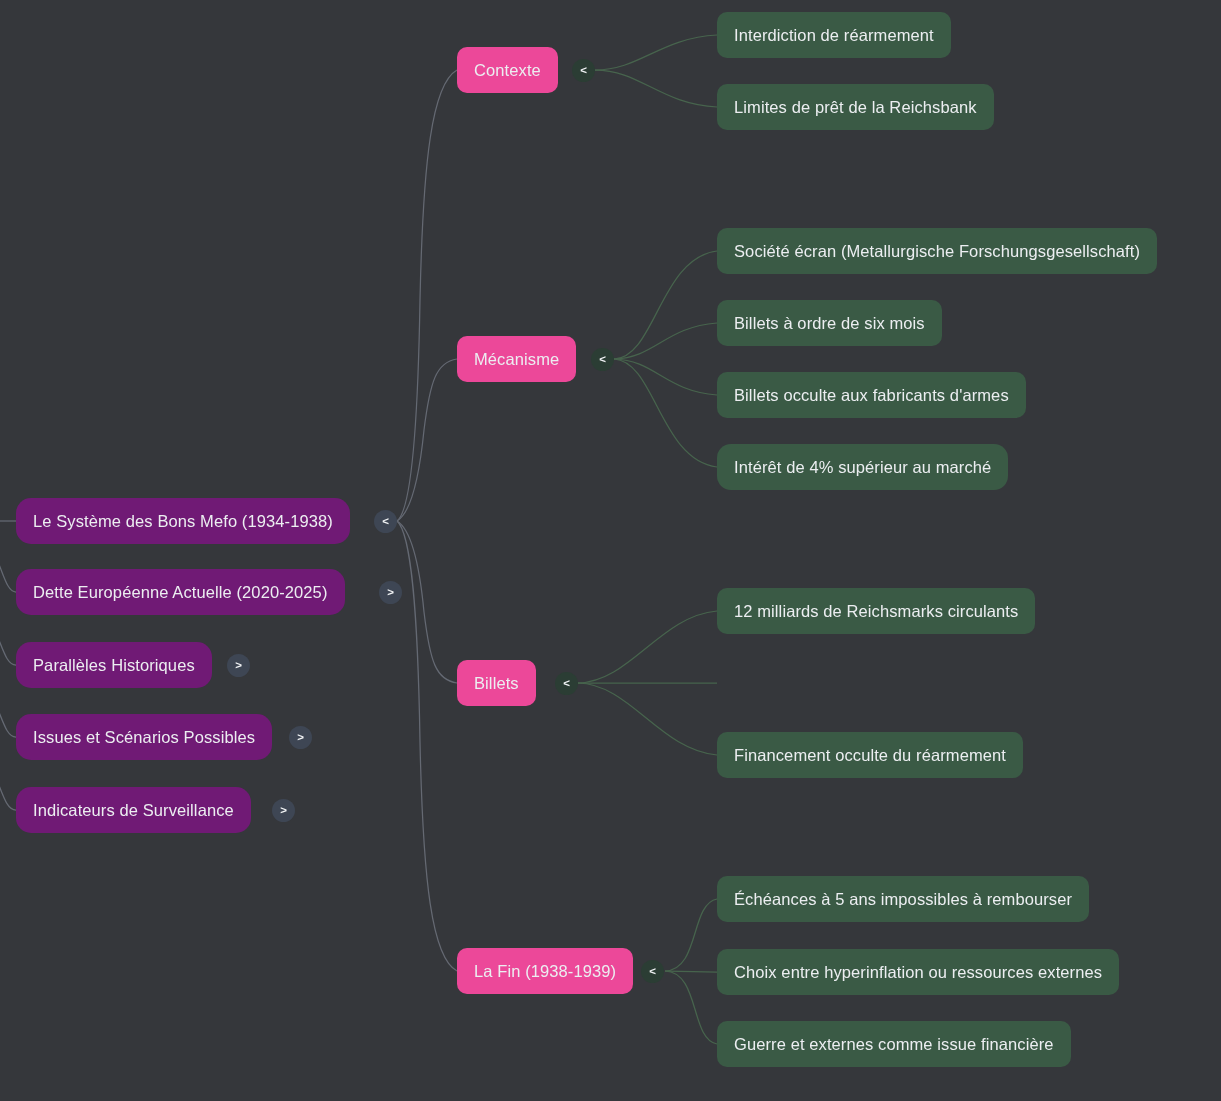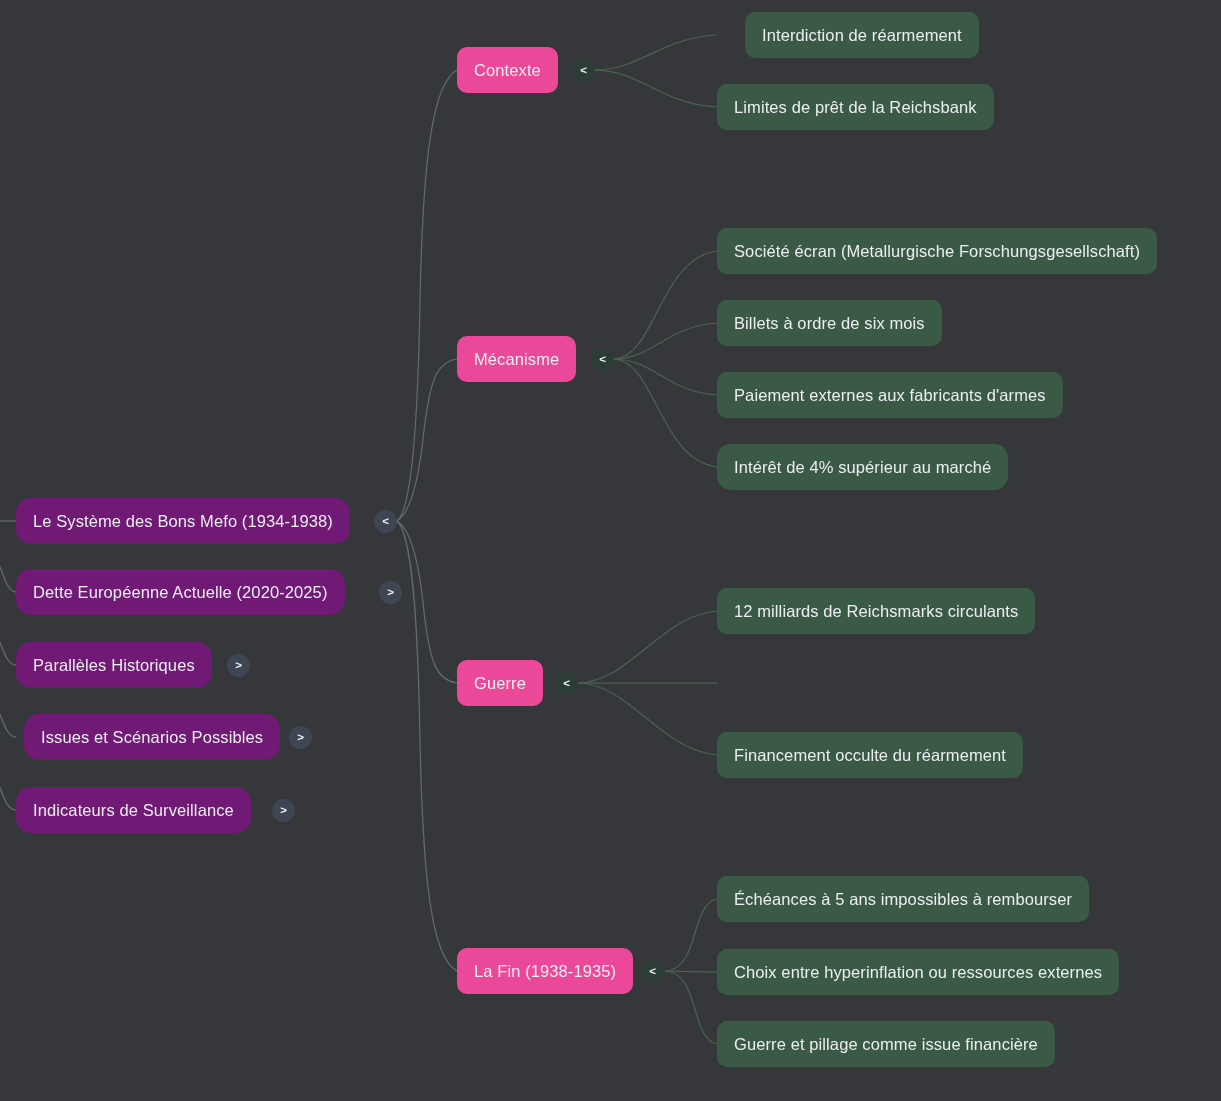--- a/index.html
+++ b/index.html
@@ -123,80 +123,80 @@
   <div class="node sidebar" style="left:16px; top:569px;">
     <span>Dette Européenne Actuelle (2020-2025)</span>
   </div>
   <div class="toggle slate" style="left:379px; top:581px;">&gt;</div>
 
   <div class="node sidebar" style="left:16px; top:642px;">
     <span>Parallèles Historiques</span>
   </div>
   <div class="toggle slate" style="left:227px; top:654px;">&gt;</div>
 
-  <div class="node sidebar" style="left:24px; top:714px;">
+  <div class="node sidebar" style="left:16px; top:714px;">
     <span>Issues et Scénarios Possibles</span>
   </div>
   <div class="toggle slate" style="left:289px; top:726px;">&gt;</div>
 
   <div class="node sidebar" style="left:16px; top:787px;">
     <span>Indicateurs de Surveillance</span>
   </div>
   <div class="toggle slate" style="left:272px; top:799px;">&gt;</div>
 
   <div class="node branch" style="left:457px; top:47px;">
     <span>Contexte</span>
   </div>
   <div class="toggle green" style="left:572px; top:59px;">&lt;</div>
 
-  <div class="node leaf" style="left:717px; top:12px;margin-left:28px;">
+  <div class="node leaf" style="left:717px; top:12px;">
     <span>Interdiction de réarmement</span>
   </div>
   <div class="node leaf" style="left:717px; top:84px;">
     <span>Limites de prêt de la Reichsbank</span>
   </div>
 
   <div class="node branch" style="left:457px; top:336px;">
     <span>Mécanisme</span>
   </div>
   <div class="toggle green" style="left:591px; top:348px;">&lt;</div>
 
   <div class="node leaf" style="left:717px; top:300px;">
     <span>Billets à ordre de six mois</span>
   </div>
   <div class="node leaf" style="left:717px; top:228px;">
     <span>Société écran (Metallurgische Forschungsgesellschaft)</span>
   </div>
   <div class="node leaf" style="left:717px; top:372px;">
-    <span>Paiement externes aux fabricants d'armes</span>
+    <span>Billets occulte aux fabricants d'armes</span>
   </div>
   <div class="node leaf" style="left:717px; top:444px;border-radius:14px;">
     <span>Intérêt de 4% supérieur au marché</span>
   </div>
 
   <div class="node branch" style="left:457px; top:660px;">
-    <span>Guerre</span>
+    <span>Billets</span>
   </div>
   <div class="toggle green" style="left:555px; top:672px;">&lt;</div>
 
   <div class="node leaf" style="left:717px; top:588px;">
     <span>12 milliards de Reichsmarks circulants</span>
   </div>
   <div class="node leaf" style="left:717px; top:732px;">
     <span>Financement occulte du réarmement</span>
   </div>
 
   <div class="node branch" style="left:457px; top:948px;">
-    <span>La Fin (1938-1935)</span>
+    <span>La Fin (1938-1939)</span>
   </div>
   <div class="toggle green" style="left:641px; top:960px;">&lt;</div>
 
   <div class="node leaf" style="left:717px; top:876px;">
     <span>Échéances à 5 ans impossibles à rembourser</span>
   </div>
   <div class="node leaf" style="left:717px; top:949px;">
     <span>Choix entre hyperinflation ou ressources externes</span>
   </div>
   <div class="node leaf" style="left:717px; top:1021px;">
-    <span>Guerre et pillage comme issue financière</span>
+    <span>Guerre et externes comme issue financière</span>
   </div>
 
 </div>
 
 </body></html>

